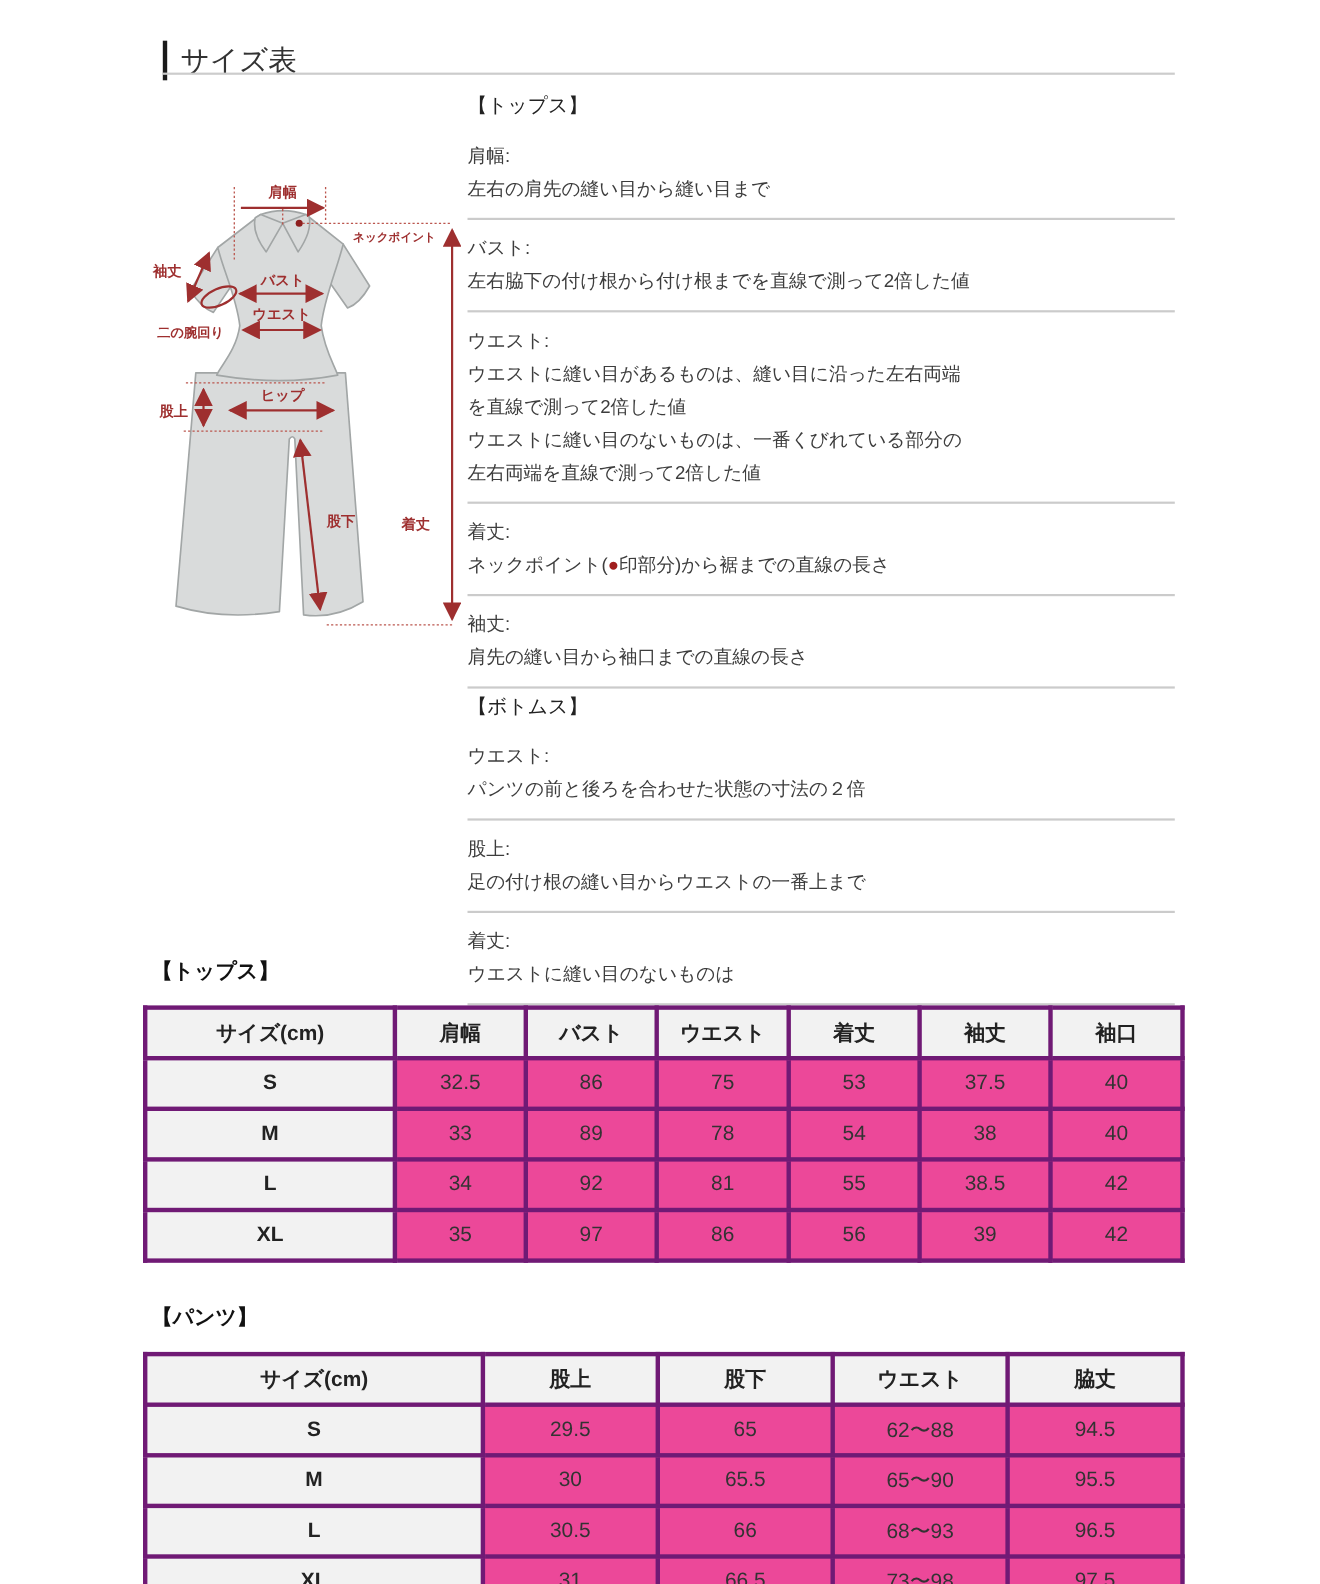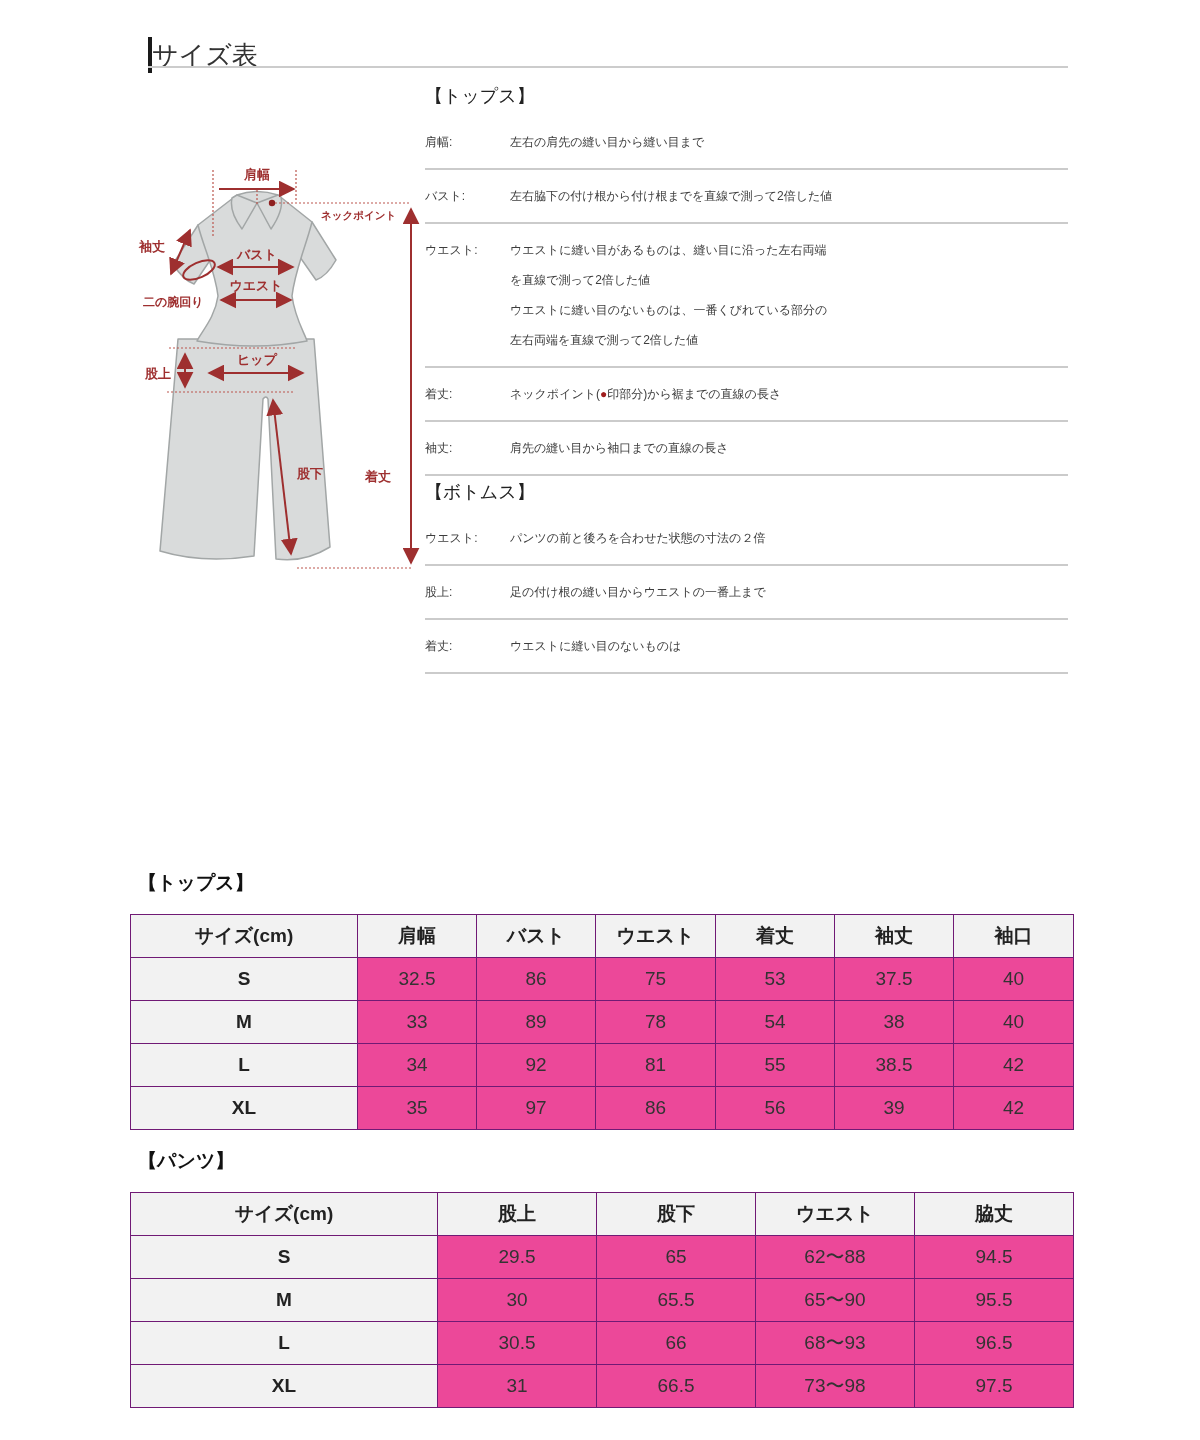--- a/index.html
+++ b/index.html
@@ -2,47 +2,47 @@
 <html lang="ja"><head>
 <meta charset="utf-8">
 <style>
   html,body { margin:0; padding:0; background:#fff; }
   body { font-family:"Liberation Sans", sans-serif; color:#333; }
   .page { position:relative; width:1200px; height:1440px; background:#fff; overflow:hidden; }
 
   
   .title-wrap { position:absolute; left:148px; top:20px; }
   .page-title { display:flex; align-items:center; font-size:26px; font-weight:400; color:#333;
-                border-left:4px solid #1a1a1a; height:36px; line-height:36px; }
+                border-left:4px solid #1a1a1a; padding-left:12px; height:36px; line-height:36px; }
   .title-rule { position:absolute; left:148px; top:66px; width:920px; height:0; border-top:2px solid #ccc; }
 
   
   .diagram { position:absolute; left:135px; top:140px; width:300px; height:485px; }
   .diagram svg { display:block; }
   .dg-label { font-family:"Liberation Sans", sans-serif; font-weight:bold; fill:#9e2f2f; }
   .dg-line  { stroke:#9e2f2f; stroke-width:2; fill:none; }
   .dg-dot   { stroke:#bb564e; stroke-width:1.2; stroke-dasharray:2,2; fill:none; }
   .garment  { fill:#d9dbdb; stroke:#a2a6a6; stroke-width:1.5; stroke-linejoin:round; }
 
   
   .defs { position:absolute; left:425px; top:84px; width:643px; }
   .def-heading { font-size:18px; color:#222; padding-bottom:8px; }
   .def-heading.bottoms { margin-top:4px; }
   .def-row { display:flex; align-items:flex-start; border-bottom:2px solid #cbcbcb;
-             padding:11px 0; font-size:12px; color:#3d3d3d; }
+             padding:11px 0; font-size:17px; color:#3d3d3d;flex-direction:column; }
   .def-row .term { width:85px; flex-shrink:0; line-height:30px; }
   .def-row .desc { flex:1; line-height:30px; white-space:pre-line; }
   .neck-dot { color:#a01e1e; }
 
   
   .tables { position:absolute; left:130px; top:870px; width:943px; }
   .tbl-heading { font-size:19px; font-weight:700; color:#111; margin:0 0 18px 8px; }
-  .tbl-heading.second { margin-top:18px; }
+  .tbl-heading.second { margin-top:37px; }
   table.size-table { width:943px; border-collapse:collapse; table-layout:fixed; }
-  .size-table th, .size-table td { border:1px solid #701a75; text-align:center; vertical-align:middle;
+  .size-table th, .size-table td { border:4px solid #701a75; text-align:center; vertical-align:middle;
                                    height:42px; font-size:19px; padding:0; }
   .size-table thead th { background:#f2f2f2; font-weight:700; color:#222; }
   .size-table tbody th { background:#f2f2f2; font-weight:700; color:#222; }
   .size-table tbody td { background:#ec4899; font-weight:400; color:#333; }
 </style>
 </head>
 <body>
 
 <div class="page">
 

